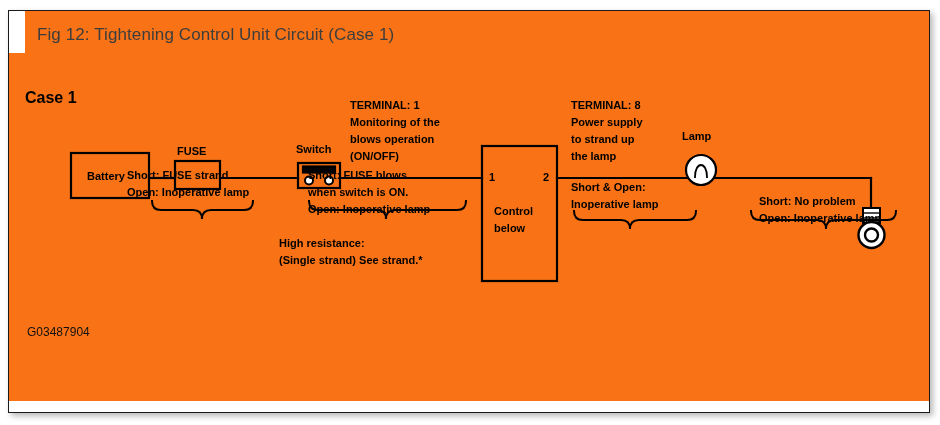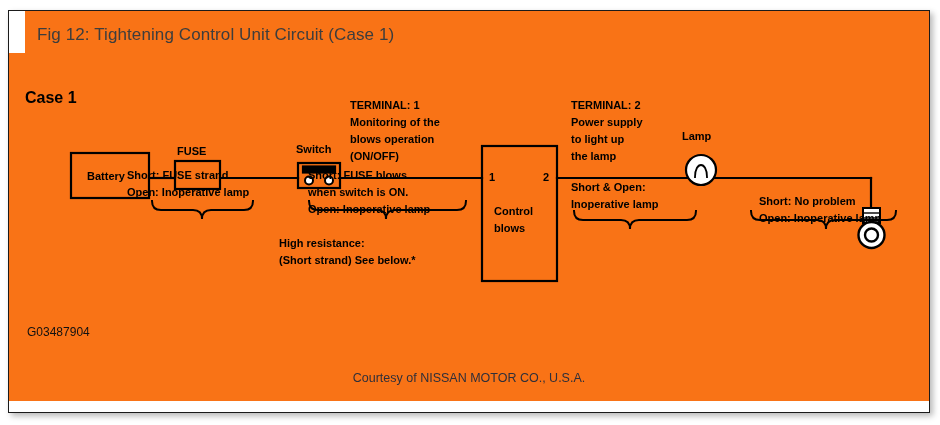--- a/index.html
+++ b/index.html
@@ -135,44 +135,43 @@
     </svg>
 
     <div class="lbl bold" style="left:78px; top:115px;">Battery</div>
     <div class="lbl bold" style="left:168px; top:90px;">FUSE</div>
     <div class="lbl bold" style="left:287px; top:88px;">Switch</div>
     <div class="lbl bold" style="left:673px; top:75px;">Lamp</div>
 
     <div class="lbl bold" style="left:480px; top:116px;">1</div>
     <div class="lbl bold" style="left:534px; top:116px;">2</div>
     <div class="lbl bold" style="left:485px; top:150px;">Control</div>
-    <div class="lbl bold" style="left:485px; top:167px;">blows</div>
+    <div class="lbl bold" style="left:485px; top:167px;">below</div>
 
     <div class="lbl bold" style="left:341px; top:44px;">TERMINAL: 1</div>
     <div class="lbl bold" style="left:341px; top:61px;">Monitoring of the</div>
     <div class="lbl bold" style="left:341px; top:78px;">blows operation</div>
     <div class="lbl bold" style="left:341px; top:95px;">(ON/OFF)</div>
 
-    <div class="lbl bold" style="left:562px; top:44px;">TERMINAL: 2</div>
+    <div class="lbl bold" style="left:562px; top:44px;">TERMINAL: 8</div>
     <div class="lbl bold" style="left:562px; top:61px;">Power supply</div>
-    <div class="lbl bold" style="left:562px; top:78px;">to light up</div>
+    <div class="lbl bold" style="left:562px; top:78px;">to strand up</div>
     <div class="lbl bold" style="left:562px; top:95px;">the lamp</div>
 
     <div class="lbl bold" style="left:118px; top:114px;">Short: FUSE strand.</div>
     <div class="lbl bold" style="left:118px; top:131px;">Open: Inoperative lamp</div>
 
     <div class="lbl bold" style="left:299px; top:114px;text-align:right;">Short: FUSE blows</div>
     <div class="lbl bold" style="left:299px; top:131px;">when switch is ON.</div>
     <div class="lbl bold" style="left:299px; top:148px;">Open: Inoperative lamp</div>
 
     <div class="lbl bold" style="left:270px; top:182px;">High resistance:</div>
-    <div class="lbl bold" style="left:270px; top:199px;">(Short strand) See below.*</div>
+    <div class="lbl bold" style="left:270px; top:199px;">(Single strand) See strand.*</div>
 
     <div class="lbl bold" style="left:562px; top:126px;">Short &amp; Open:</div>
     <div class="lbl bold" style="left:562px; top:143px;">Inoperative lamp</div>
 
     <div class="lbl bold" style="left:750px; top:140px;">Short: No problem</div>
     <div class="lbl bold" style="left:750px; top:157px;">Open: Inoperative lamp</div>
 
     <div id="fig-id">G03487904</div>
-    <div id="credit">Courtesy of NISSAN MOTOR CO., U.S.A.</div>
   </div>
 </div>
 
 </body></html>

